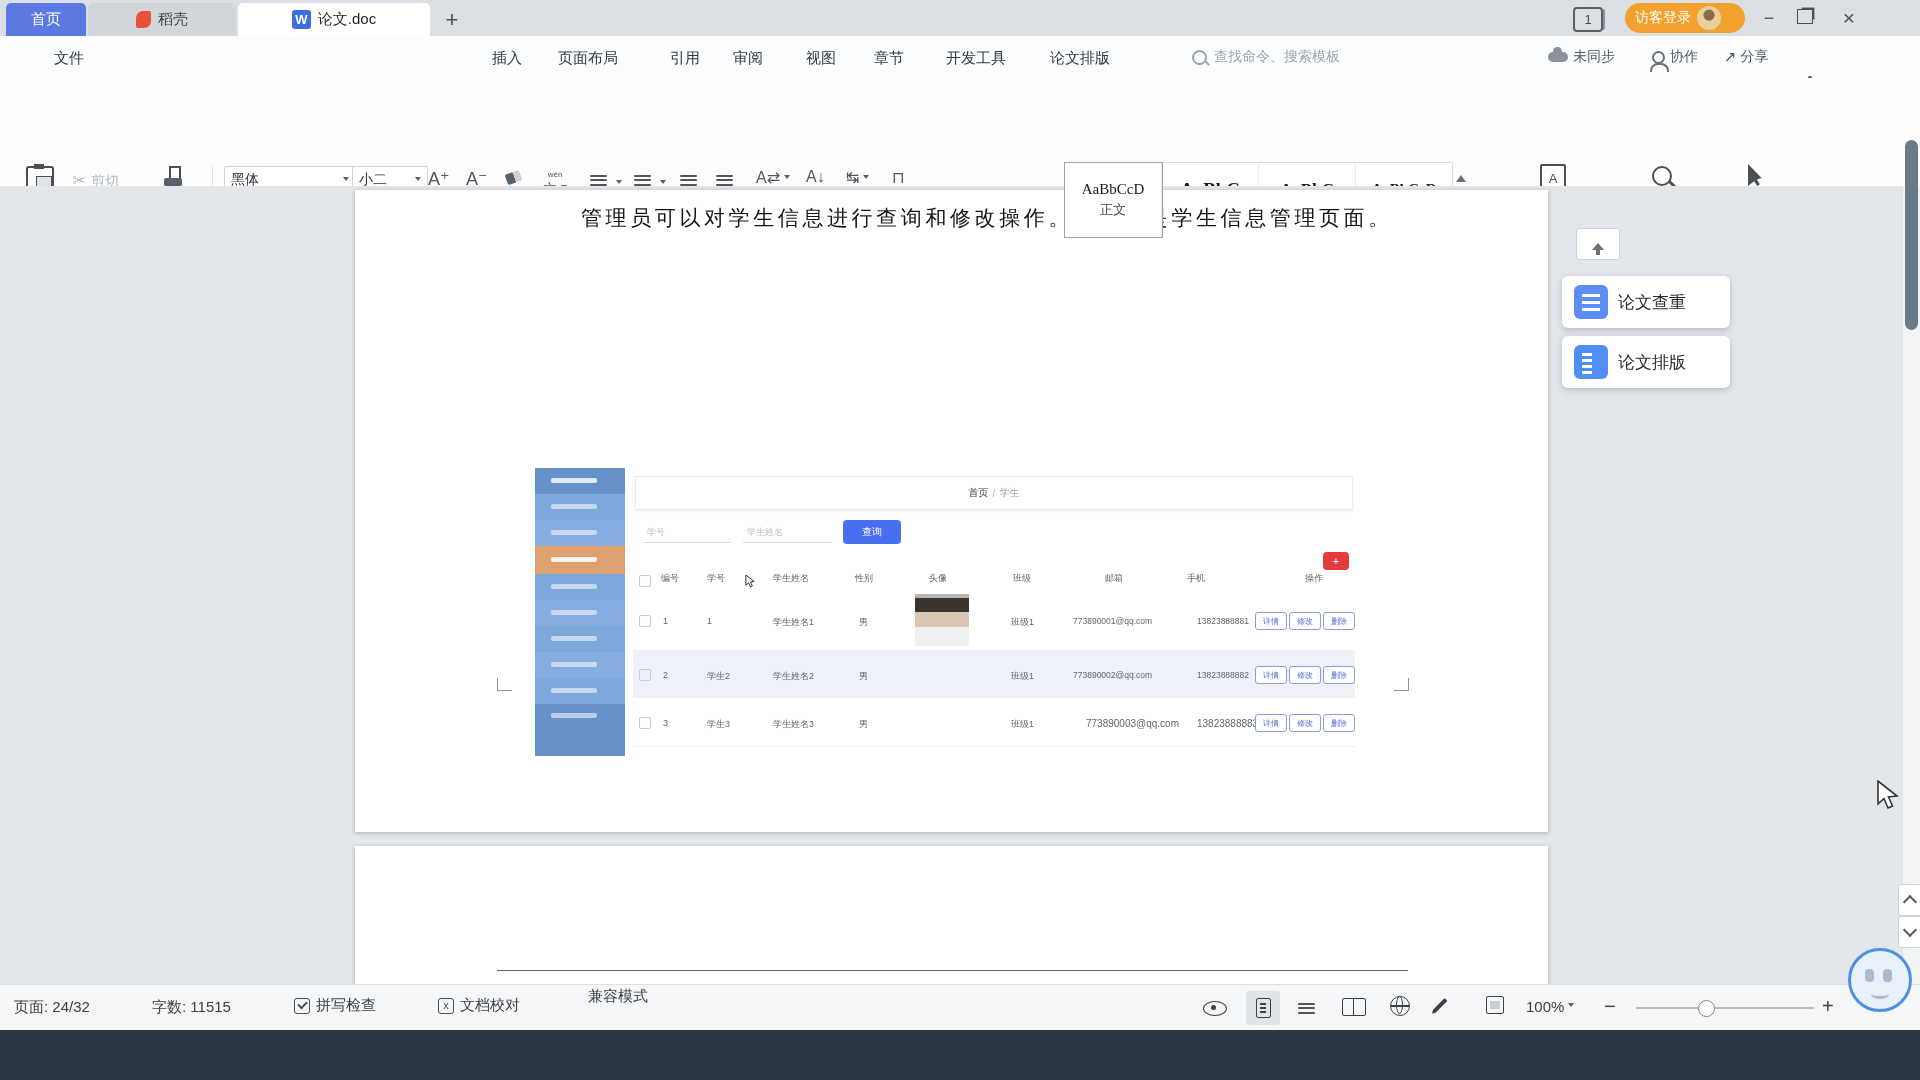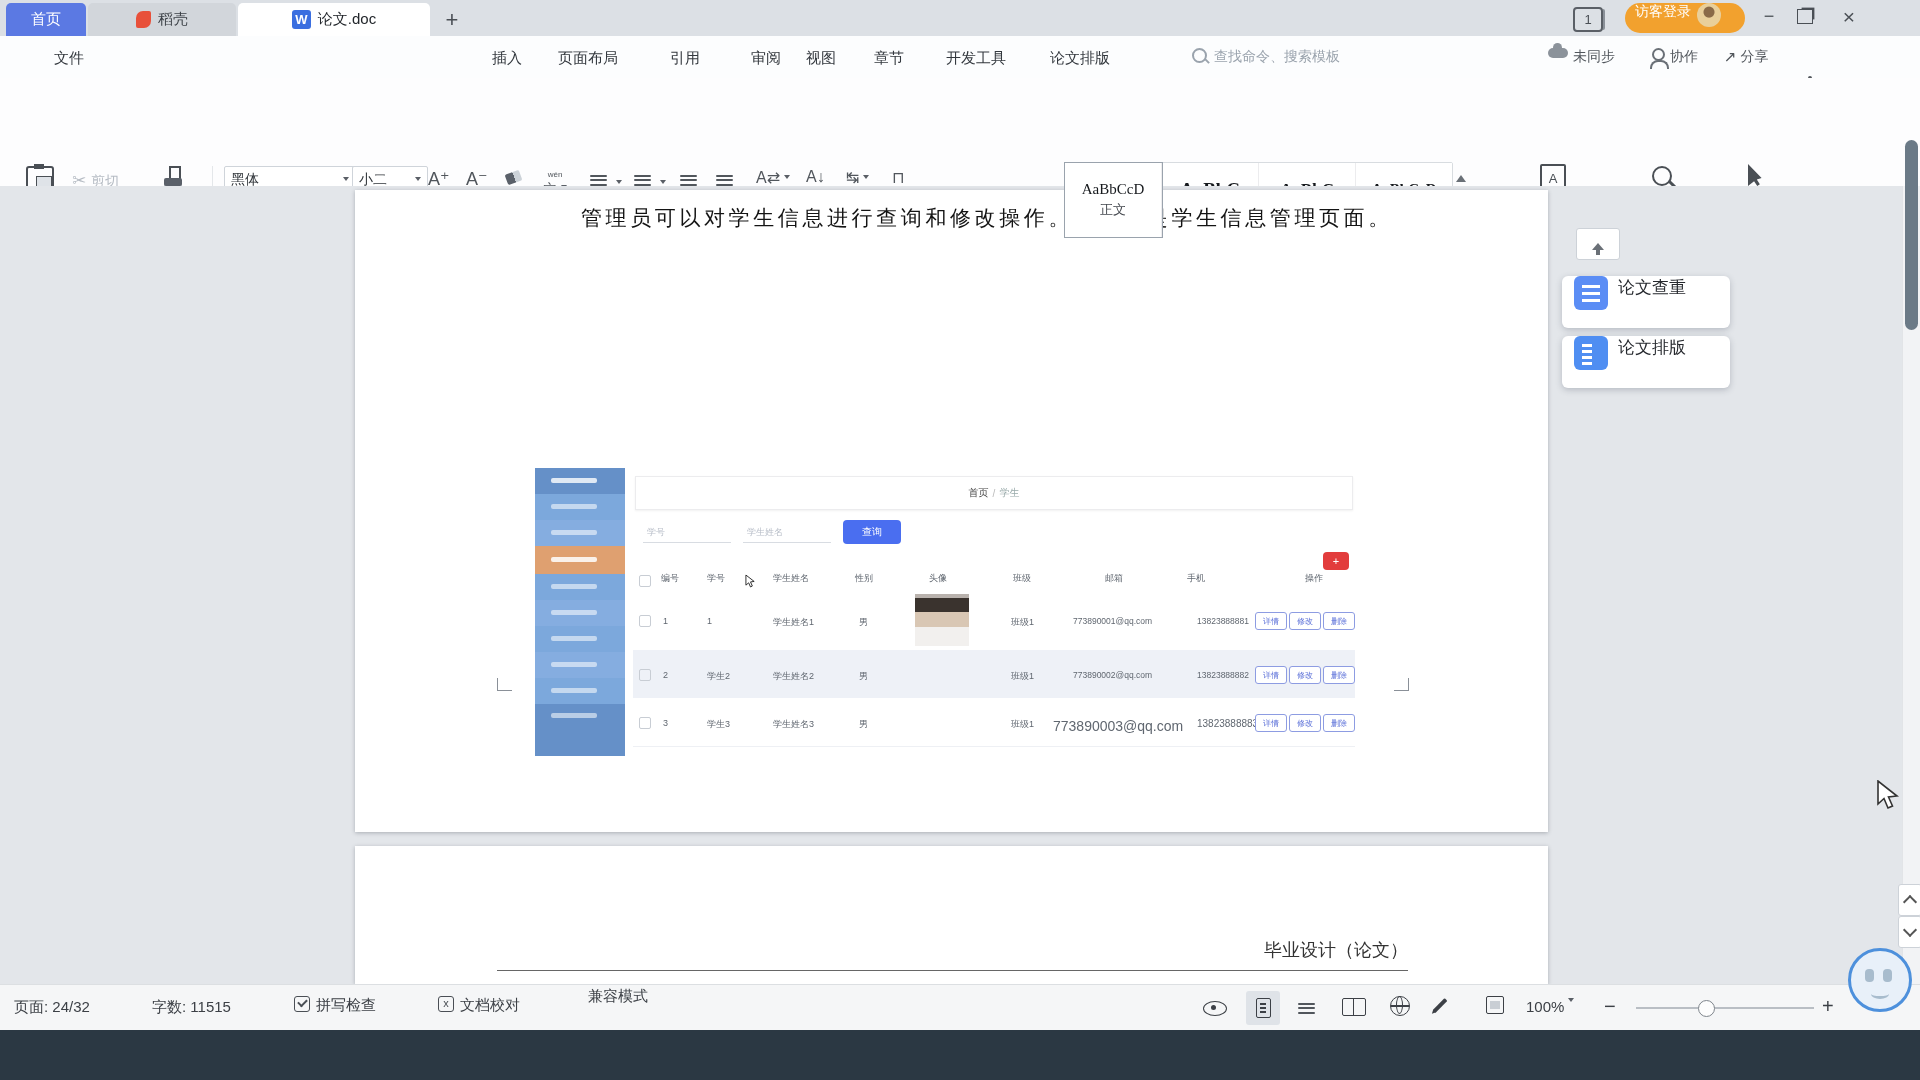--- a/index.html
+++ b/index.html
@@ -1,18 +1,18 @@
 <!DOCTYPE html>
 <html><head>
 <meta charset="utf-8">
 <style>
   html,body{margin:0;padding:0;width:1920px;height:1080px;overflow:hidden;
     font-family:"Liberation Sans","DejaVu Sans",sans-serif;background:#e3e6ea;}
   .a{position:absolute}
-  .f{display:flex;align-items:flex-start}
+  .f{display:flex;align-items:center}
   .serif{font-family:"Liberation Serif","DejaVu Serif",serif}
   .gray{color:#b6bcc4}
   s.dd{display:inline-block;width:0;height:0;border:3.5px solid transparent;border-top:4.5px solid #5a5f66;margin-left:4px;vertical-align:middle}
   s.dd.lt{border-top-color:#c0c6cd}
   
   .bar3{display:inline-block;width:17px}
   .bar3 i{display:block;height:2px;background:#51565c;margin:2.6px 0;border-radius:1px}
   .alC i:nth-child(even){width:62%;margin-left:auto;margin-right:auto}
   .alL i:nth-child(even){width:68%}
   .alR i:nth-child(even){width:68%;margin-left:auto}
@@ -97,21 +97,21 @@
   <span class="a" style="left:258px;top:44px;font-size:19px;color:#51565c">↺<s class="dd"></s></span>
   <span class="a" style="left:300px;top:44px;font-size:19px;color:#c0c6cd">↻</span>
   <span class="a" style="left:342px;top:50px;width:9px;height:9px;border-right:2px solid #51565c;border-bottom:2px solid #51565c;transform:rotate(45deg)"></span>
 
   <div class="a f" style="left:402px;top:44px;width:68px;height:31px;background:#3a70e3;border-radius:16px;color:#fff;font-size:15px;justify-content:center">
       <span>开始</span>
     </div>
   <span class="a mtab" style="left:490px;top:8px"><span>插入</span></span>
   <span class="a mtab" style="left:556px;top:8px"><span>页面布局</span></span>
   <span class="a mtab" style="left:668px;top:8px"><span>引用</span></span>
-  <span class="a mtab" style="left:749px;top:8px"><span>审阅</span></span>
+  <span class="a mtab" style="left:731px;top:8px"><span>审阅</span></span>
   <span class="a mtab" style="left:804px;top:8px"><span>视图</span></span>
   <span class="a mtab" style="left:872px;top:8px"><span>章节</span></span>
   <span class="a mtab" style="left:944px;top:8px"><span>开发工具</span></span>
   <span class="a mtab" style="left:1048px;top:8px"><span>论文排版</span></span>
 
   <span class="a f" style="left:1192px;top:12px;gap:7px">
     <i style="width:11px;height:11px;border:2px solid #9aa3ad;border-radius:50%;display:inline-block;position:relative">
         <u class="a" style="left:10px;top:10px;width:6px;height:2px;background:#9aa3ad;transform:rotate(45deg)"></u>
       </i>
     <span style="font-size:14px;color:#9aa3ad">查找命令、搜索模板</span>
@@ -378,38 +378,37 @@
             </span>
         </div>
 
         <div class="a" style="left:0;top:126px;width:722px;height:48px;border-bottom:1px solid #eef0f4">
           <span class="a" style="left:6px;top:19px;width:10px;height:10px;border:1px solid #c8cdd4;border-radius:2px"></span>
           <span class="shot-cell" style="left:30px;top:20px">3</span>
           <span class="shot-cell" style="left:74px;top:20px">学生3</span>
           <span class="shot-cell" style="left:140px;top:20px">学生姓名3</span>
           <span class="shot-cell" style="left:226px;top:20px">男</span>
           <span class="shot-cell" style="left:378px;top:20px">班级1</span>
-          <span class="shot-cell" style="left:420px;top:20px;font-size:14px">773890003@qq.com</span>
+          <span class="shot-cell" style="left:453px;top:20px;font-size:10px">773890003@qq.com</span>
           <span class="shot-cell" style="left:564px;top:20px;font-size:10px">13823888883</span>
           <span class="opbtn" style="left:622px;top:16px">
               <span>详情</span>
             </span>
           <span class="opbtn" style="left:656px;top:16px">
               <span>修改</span>
             </span>
           <span class="opbtn" style="left:690px;top:16px">
               <span>删除</span>
             </span>
         </div>
       </div>
     </div>
   </div>
 
   <div class="page a" style="top:660px;height:138px">
-    <div class="a serif" style="left:142px;top:92px;width:911px;text-align:right;font-size:18px;color:#333">毕业设计（论文）</div>
     <div class="a" style="left:142px;top:124px;width:911px;border-top:1.6px solid #666"></div>
   </div>
 
   <div class="a pg" style="left:1576px;top:42px;width:42px;height:30px">
     <span style="width:0;height:0;border:6px solid transparent;border-bottom:7px solid #6a7077;margin-bottom:2px;box-shadow:0 9px 0 -4px #6a7077"></span>
   </div>
   <div class="a f" style="left:1562px;top:90px;width:168px;height:52px;background:#fff;border-radius:6px;box-shadow:0 2px 6px rgba(50,60,80,.25);gap:10px;padding-left:12px;box-sizing:border-box">
     <span style="width:34px;height:34px;background:#5b8df5;border-radius:6px;position:relative">
         <i class="a" style="left:8px;top:9px;width:18px;height:3px;background:#fff;box-shadow:0 7px 0 #fff,0 14px 0 #fff"></i>
       </span>

